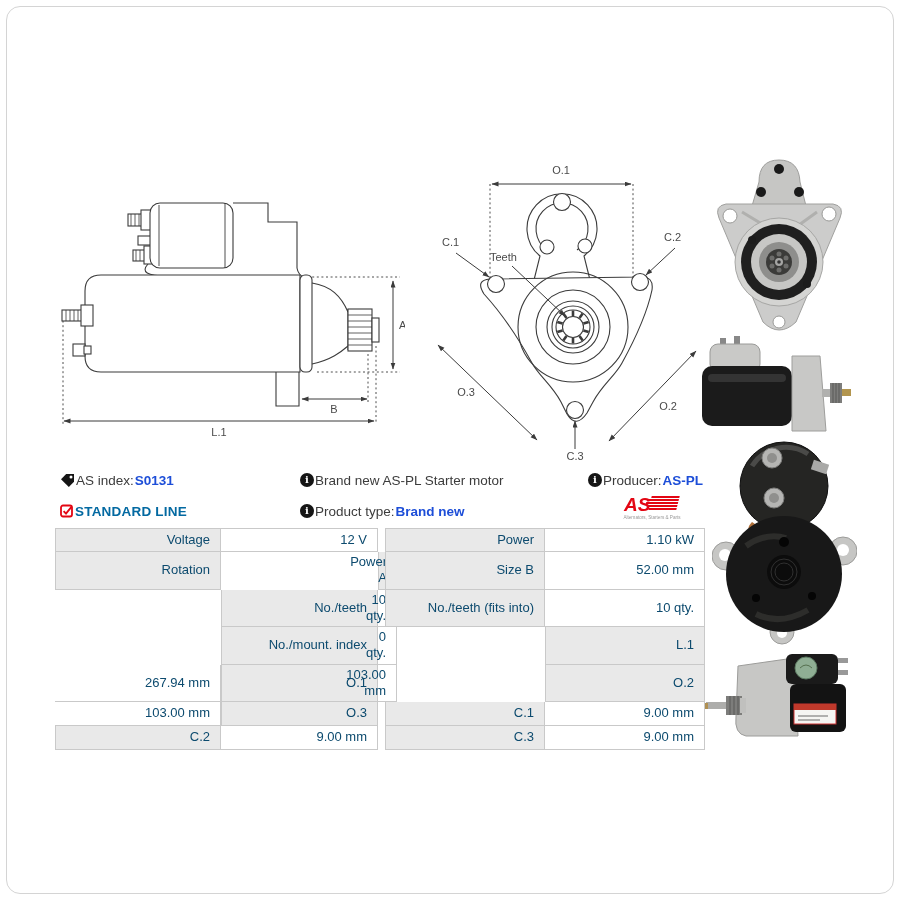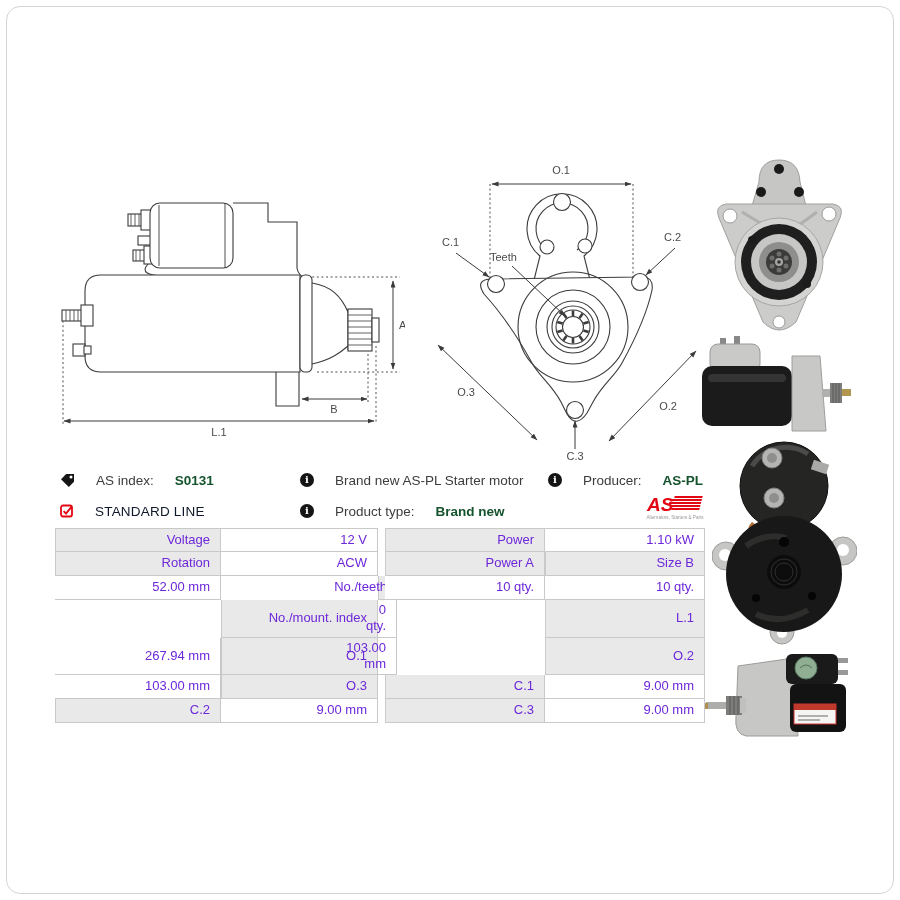--- a/index.html
+++ b/index.html
@@ -4,33 +4,33 @@
 <style>
   html,body{margin:0;padding:0;}
   body{
     width:900px;height:900px;position:relative;background:#fff;
     font-family:"Liberation Sans", sans-serif;color:#3c3c3c;overflow:hidden;
   }
   .frame{position:absolute;inset:6px;border:1px solid #d4d4d4;border-radius:14px;pointer-events:none;}
   svg text{font-family:"Liberation Sans", sans-serif;}
 
   
-  .info-item{position:absolute;display:flex;align-items:center;gap:21px;font-size:13.5px;color:#3c3c3c;white-space:nowrap;height:18px;}
-  .info-item b{color:#14532d;}
-  .std-line{color:#0f172a;font-weight:normal;letter-spacing:.2px;}
+  .info-item{position:absolute;display:flex;align-items:center;gap:1px;font-size:13.5px;color:#3c3c3c;white-space:nowrap;height:18px;}
+  .info-item b{color:#1d4ed8;}
+  .std-line{color:#0369a1;font-weight:bold;letter-spacing:.2px;}
   .info-icon{width:14px;height:14px;min-width:14px;border-radius:50%;background:#151515;color:#fff;
     font-size:10px;font-weight:bold;display:flex;align-items:center;justify-content:center;
     font-family:"DejaVu Serif", serif;line-height:1;}
-  .logo-wrap{position:absolute;left:643px;top:491px;width:62px;height:32px;}
+  .logo-wrap{position:absolute;left:620px;top:491px;width:62px;height:32px;}
 
   
   .spec-table{position:absolute;left:55px;top:528px;width:650px;display:grid;
     grid-template-columns:166px 157px 7px 160px 160px;}
   .cell{box-sizing:border-box;min-height:24px;display:flex;align-items:center;justify-content:flex-end;
-    text-align:right;padding:2px 10px 2px 8px;font-size:13px;color:#6d28d9;line-height:1.25;
+    text-align:right;padding:2px 10px 2px 8px;font-size:13px;color:#0c4a6e;line-height:1.25;
     border-right:1px solid #c9c9c9;border-bottom:1px solid #c9c9c9;background:#fff;}
   .cell.lab{background:#e9e9e9;}
   .cell.first-col{border-left:1px solid #c9c9c9;}
   .cell.row-first{border-top:1px solid #c9c9c9;}
   .gapcell{background:transparent;border:none;}
 
   .diagram{position:absolute;}
   .photo{position:absolute;}
 </style>
 </head>
@@ -305,28 +305,28 @@
   </svg>
 </div>
 
 <div class="spec-table">
     <div class="cell lab first-col row-first">Voltage</div>
     <div class="cell val row-first">12 V</div>
     <div class="gapcell"></div>
     <div class="cell lab first-col row-first">Power</div>
     <div class="cell val row-first">1.10 kW</div>
     <div class="cell lab first-col">Rotation</div>
-    <div class="cell val">ACW</div>
     <div class="gapcell"></div>
     <div class="cell lab first-col">Power A</div>
     <div class="cell lab first-col">Size B</div>
     <div class="cell val">52.00 mm</div>
     <div class="gapcell"></div>
     <div class="cell lab first-col">No./teeth</div>
     <div class="cell val">10 qty.</div>
+    <div class="cell lab first-col">No./teeth (fits into)</div>
     <div class="cell val">10 qty.</div>
     <div class="gapcell"></div>
     <div class="cell lab first-col">No./mount. index</div>
     <div class="cell val">0 qty.</div>
     <div class="gapcell"></div>
     <div class="cell lab first-col">L.1</div>
     <div class="cell val">267.94 mm</div>
     <div class="cell lab first-col">O.1</div>
     <div class="cell val">103.00 mm</div>
     <div class="gapcell"></div>

